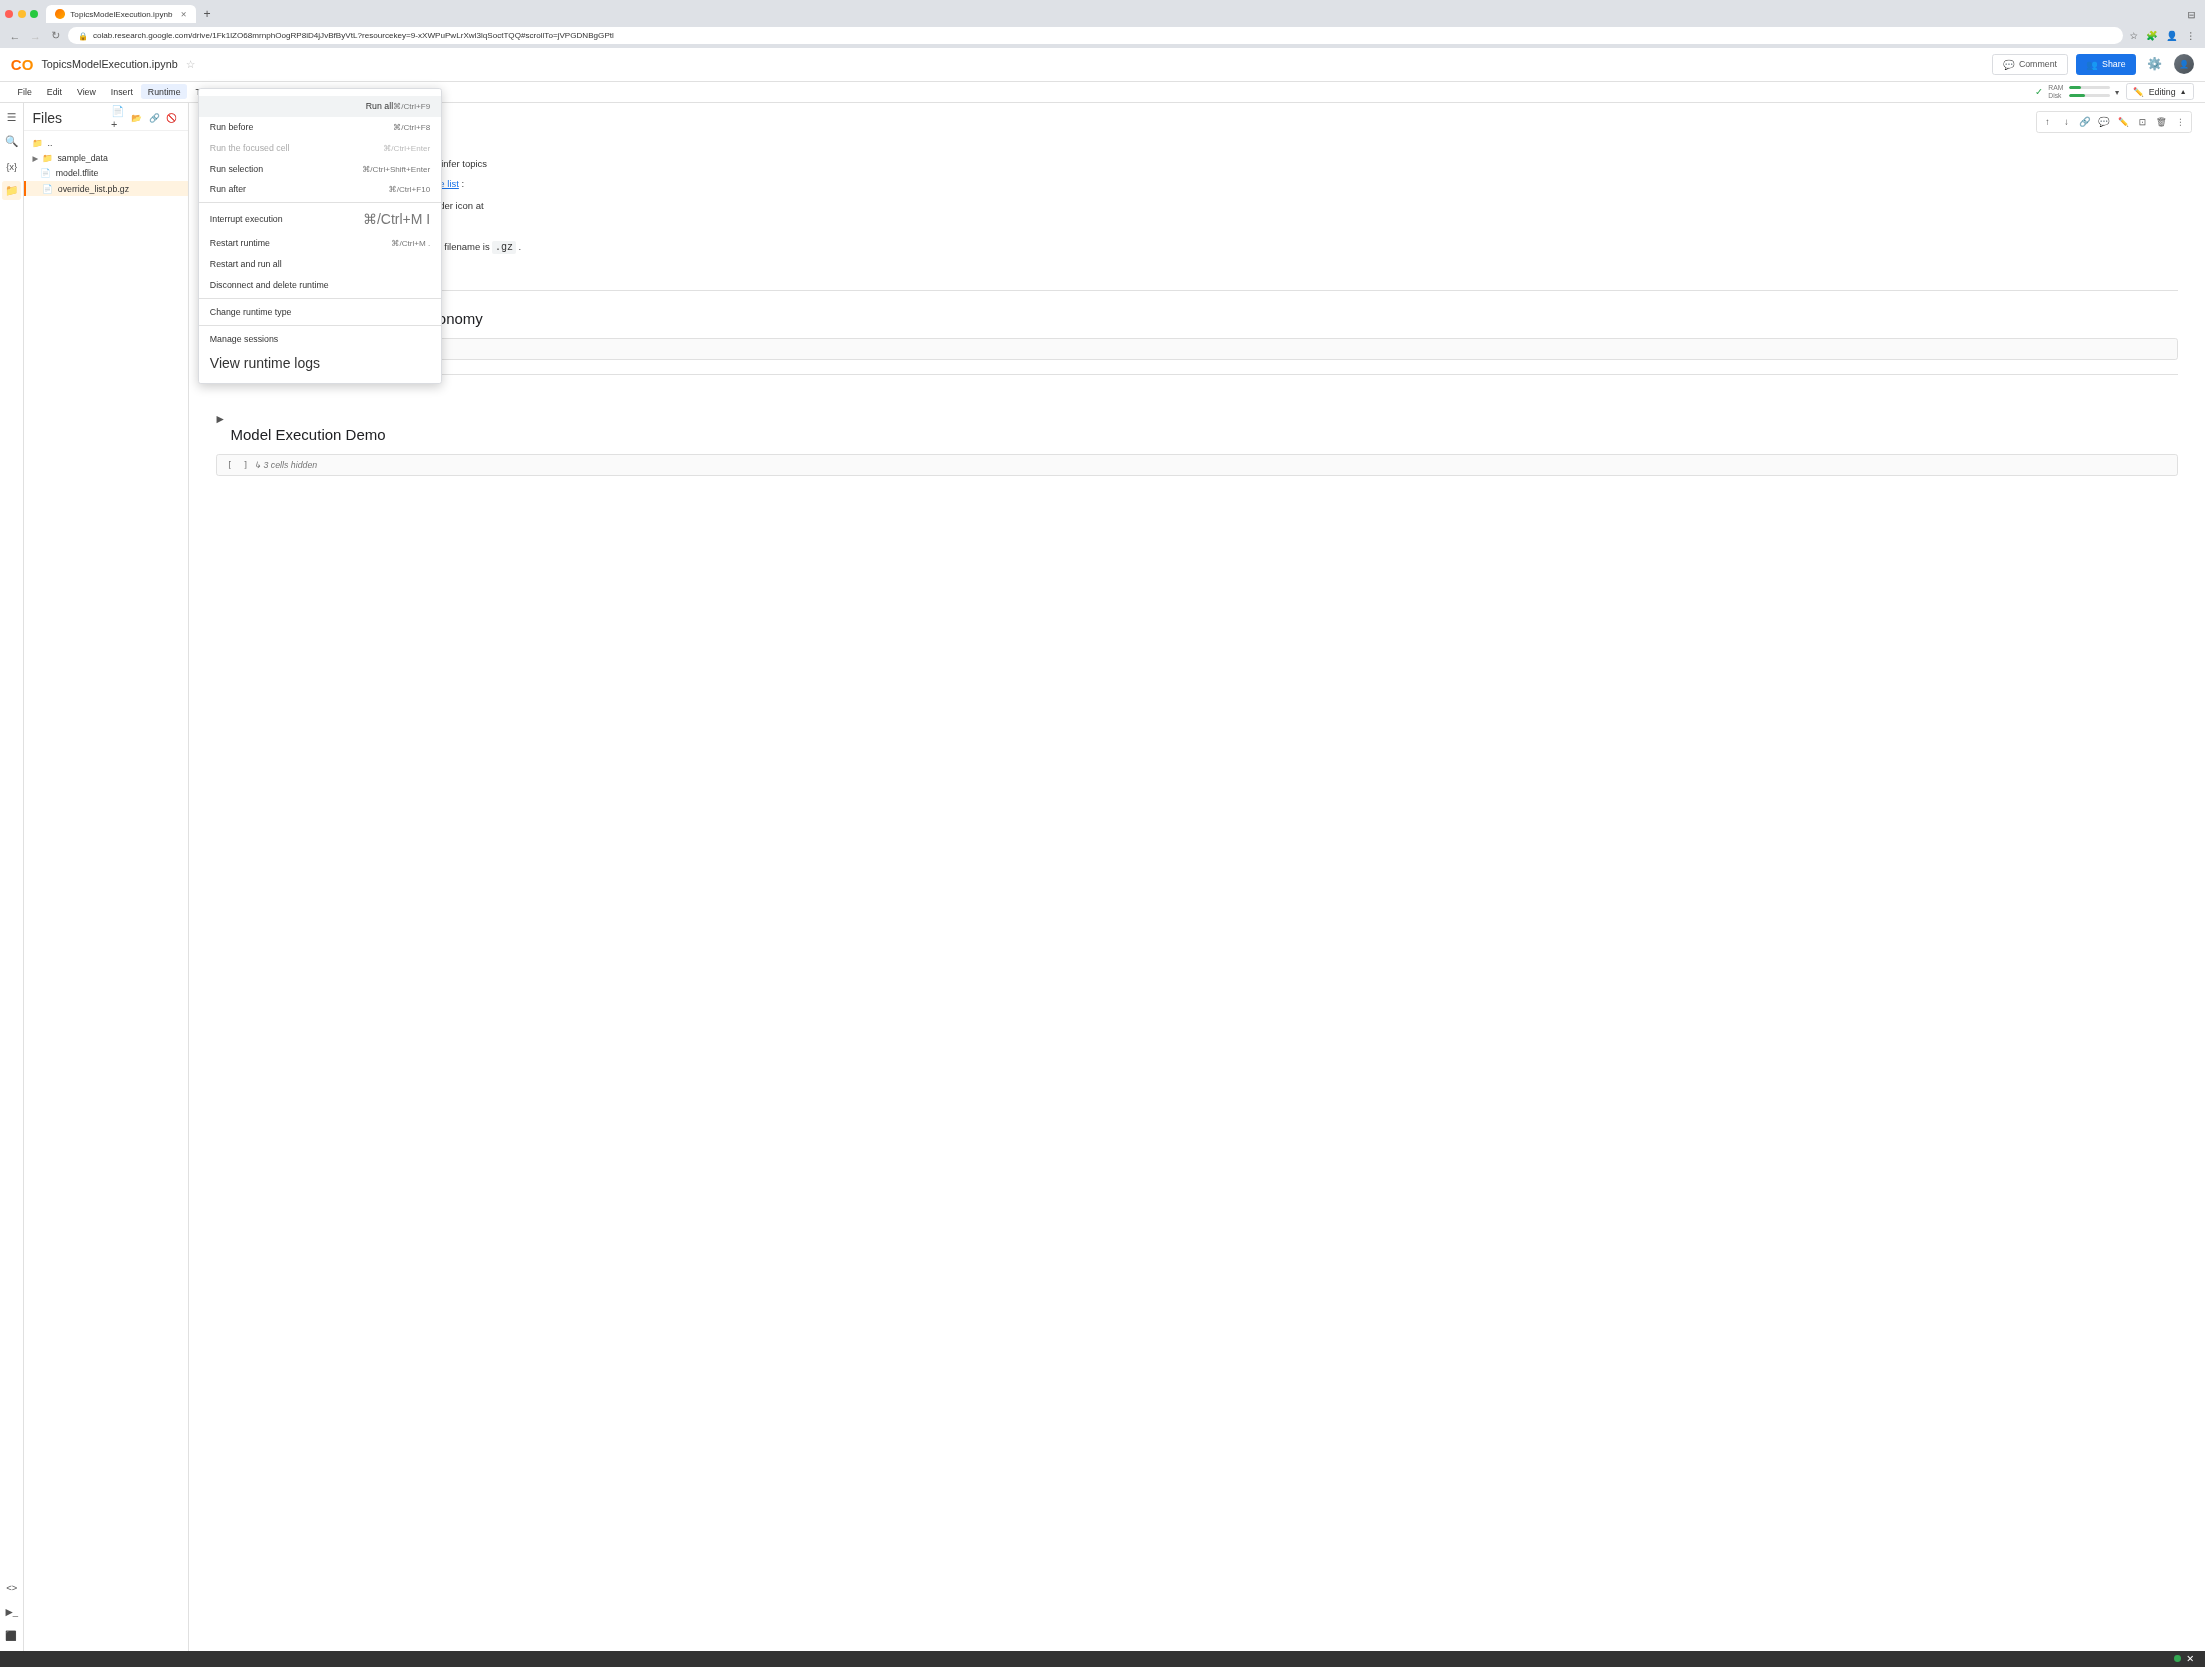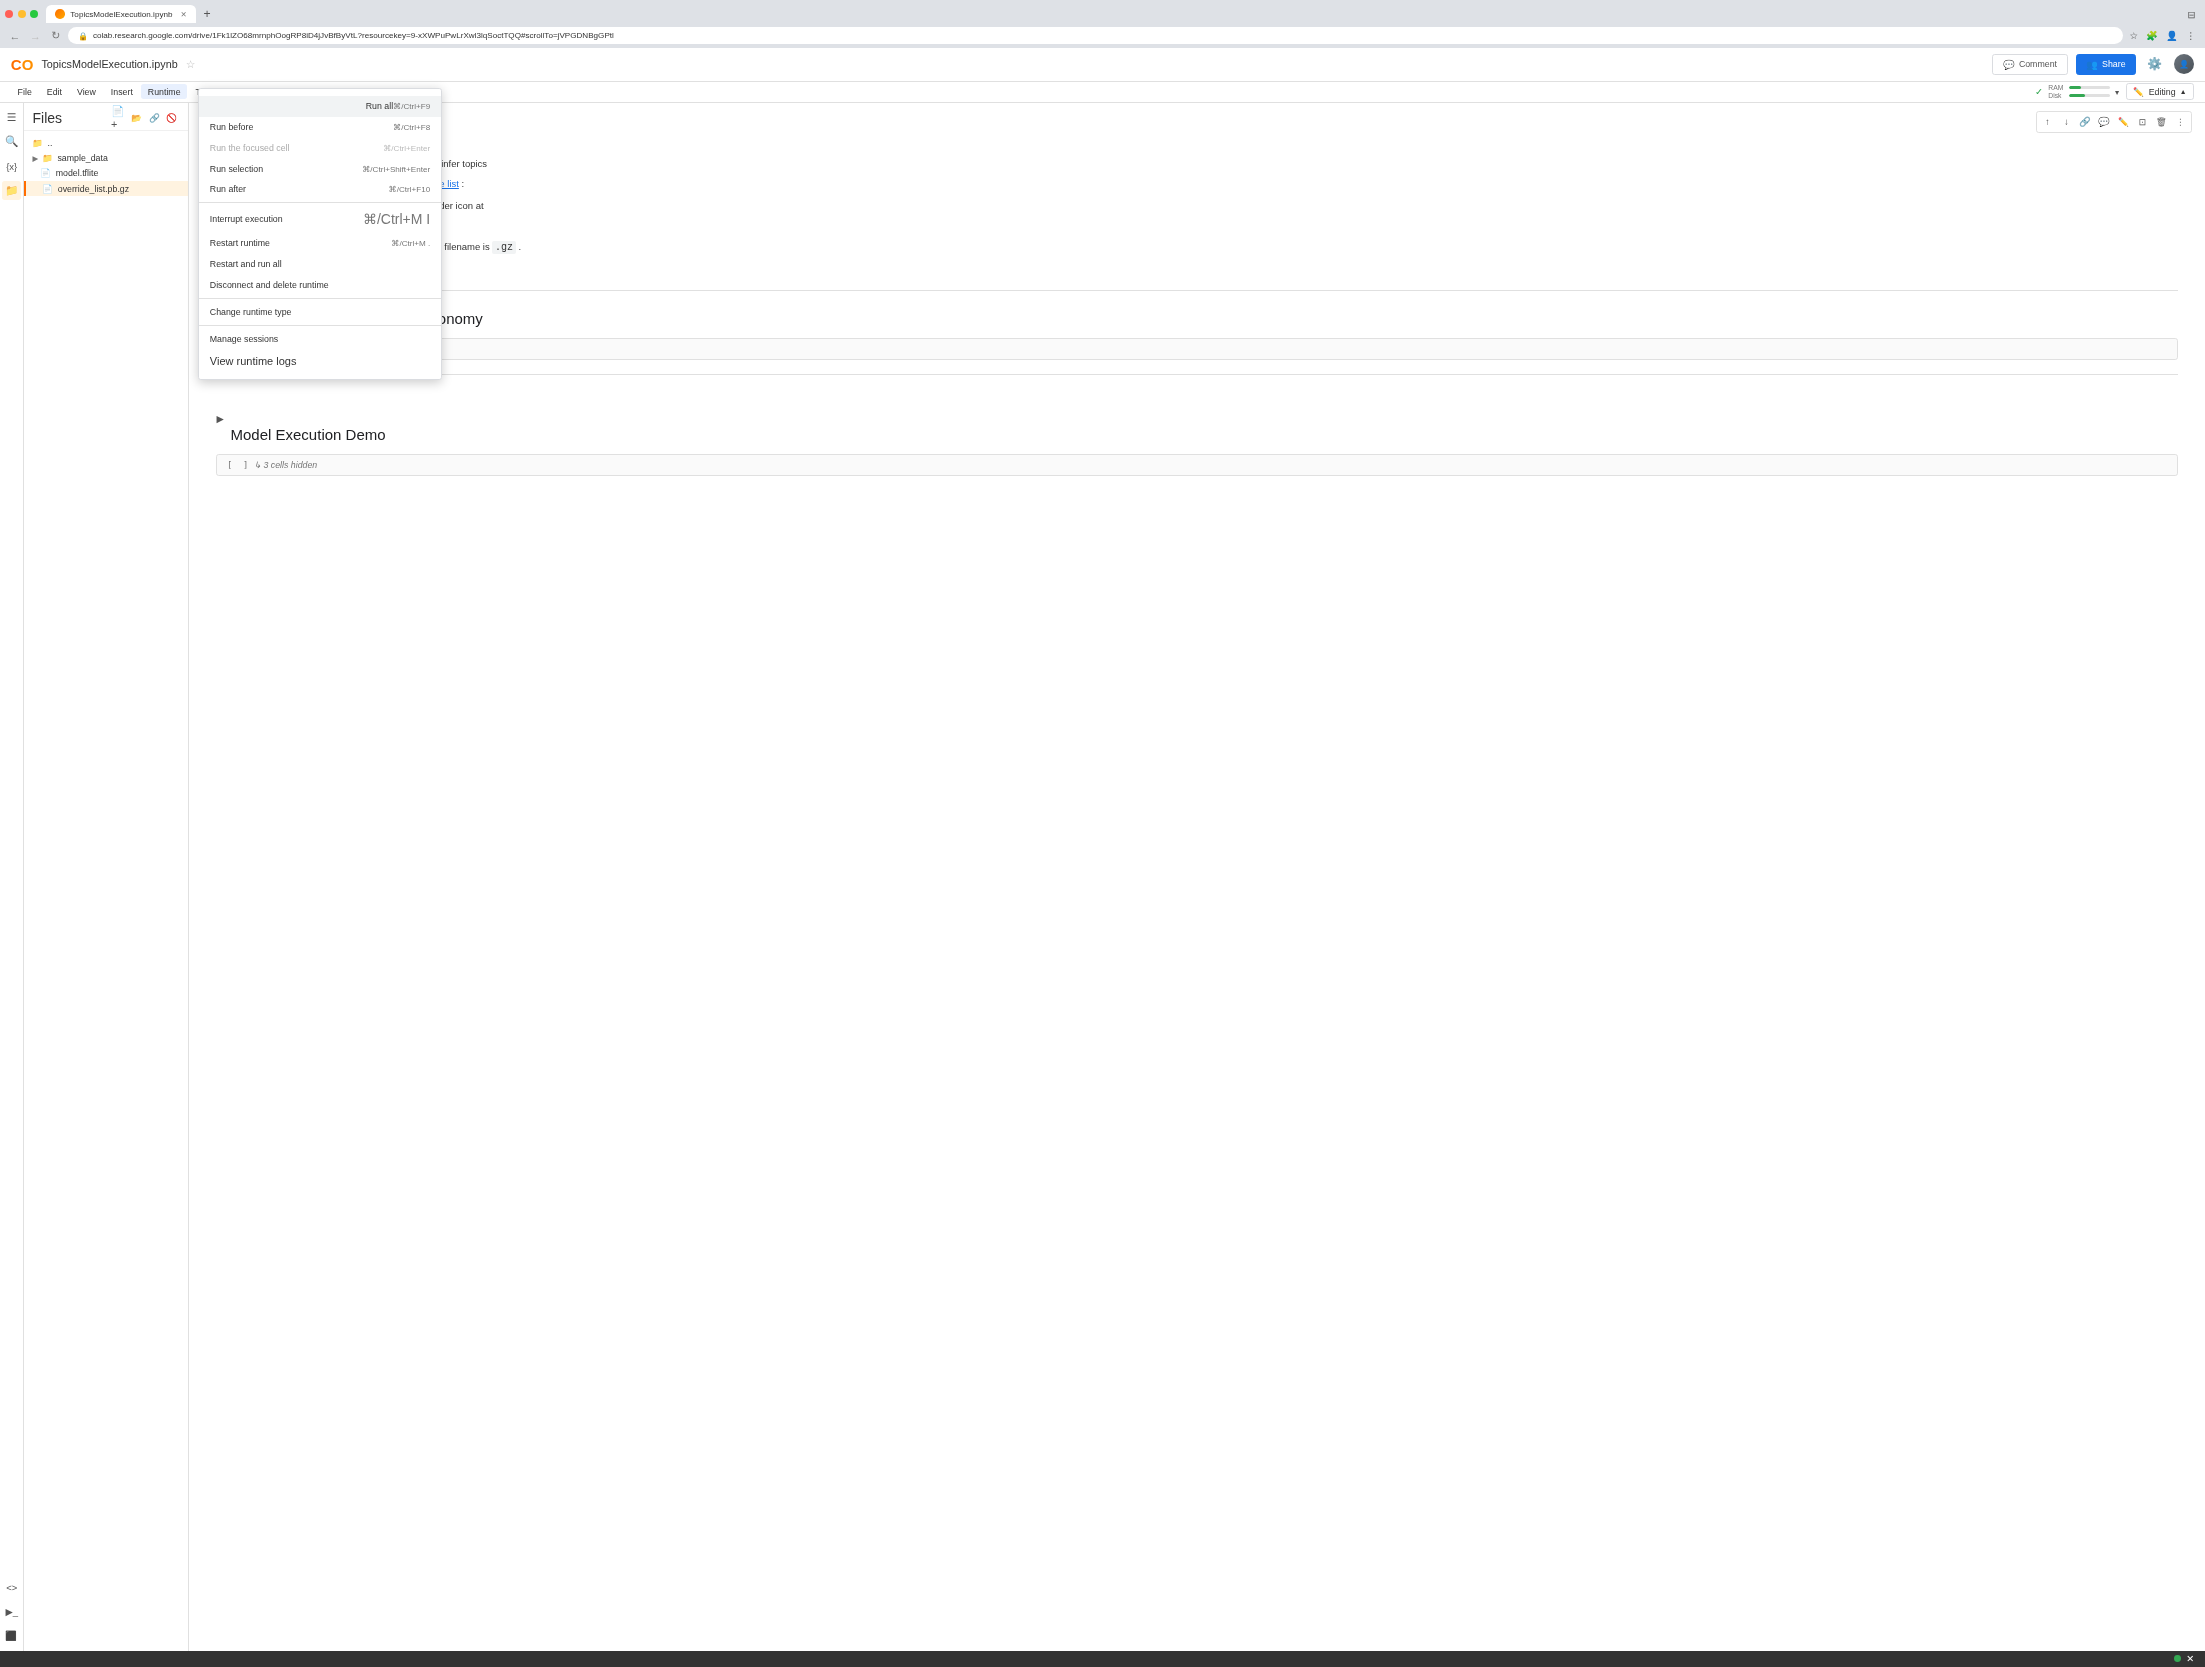--- a/index.html
+++ b/index.html
@@ -296,21 +296,21 @@
   <div style="border-bottom:0.7px solid #e0e0e0;padding:2.7px 0;">
     <div style="display:flex;align-items:center;justify-content:space-between;padding:5.4px 10.8px;cursor:pointer;font-size:8.8px;color:#333;">
       <span>Change runtime type</span>
     </div>
   </div>
 
   <div style="padding:2.7px 0;">
     <div style="display:flex;align-items:center;justify-content:space-between;padding:5.4px 10.8px;cursor:pointer;font-size:8.8px;color:#333;">
       <span>Manage sessions</span>
     </div>
-    <div style="display:flex;align-items:center;justify-content:space-between;padding:5.4px 10.8px;cursor:pointer;font-size:11px;color:#333;">
+    <div style="display:flex;align-items:center;justify-content:space-between;padding:5.4px 10.8px;cursor:pointer;font-size:14px;color:#333;">
       <span>View runtime logs</span>
     </div>
   </div>
 </div>
 
 <div style="position:fixed;bottom:0;right:0;left:0;background:#333;display:flex;align-items:center;justify-content:flex-end;padding:2.7px 10.8px;gap:5.4px;">
   <div style="width:6.8px;height:6.8px;border-radius:50%;background:#34a853;"></div>
   <div style="color:white;font-size:9.5px;cursor:pointer;">✕</div>
 </div>
 

